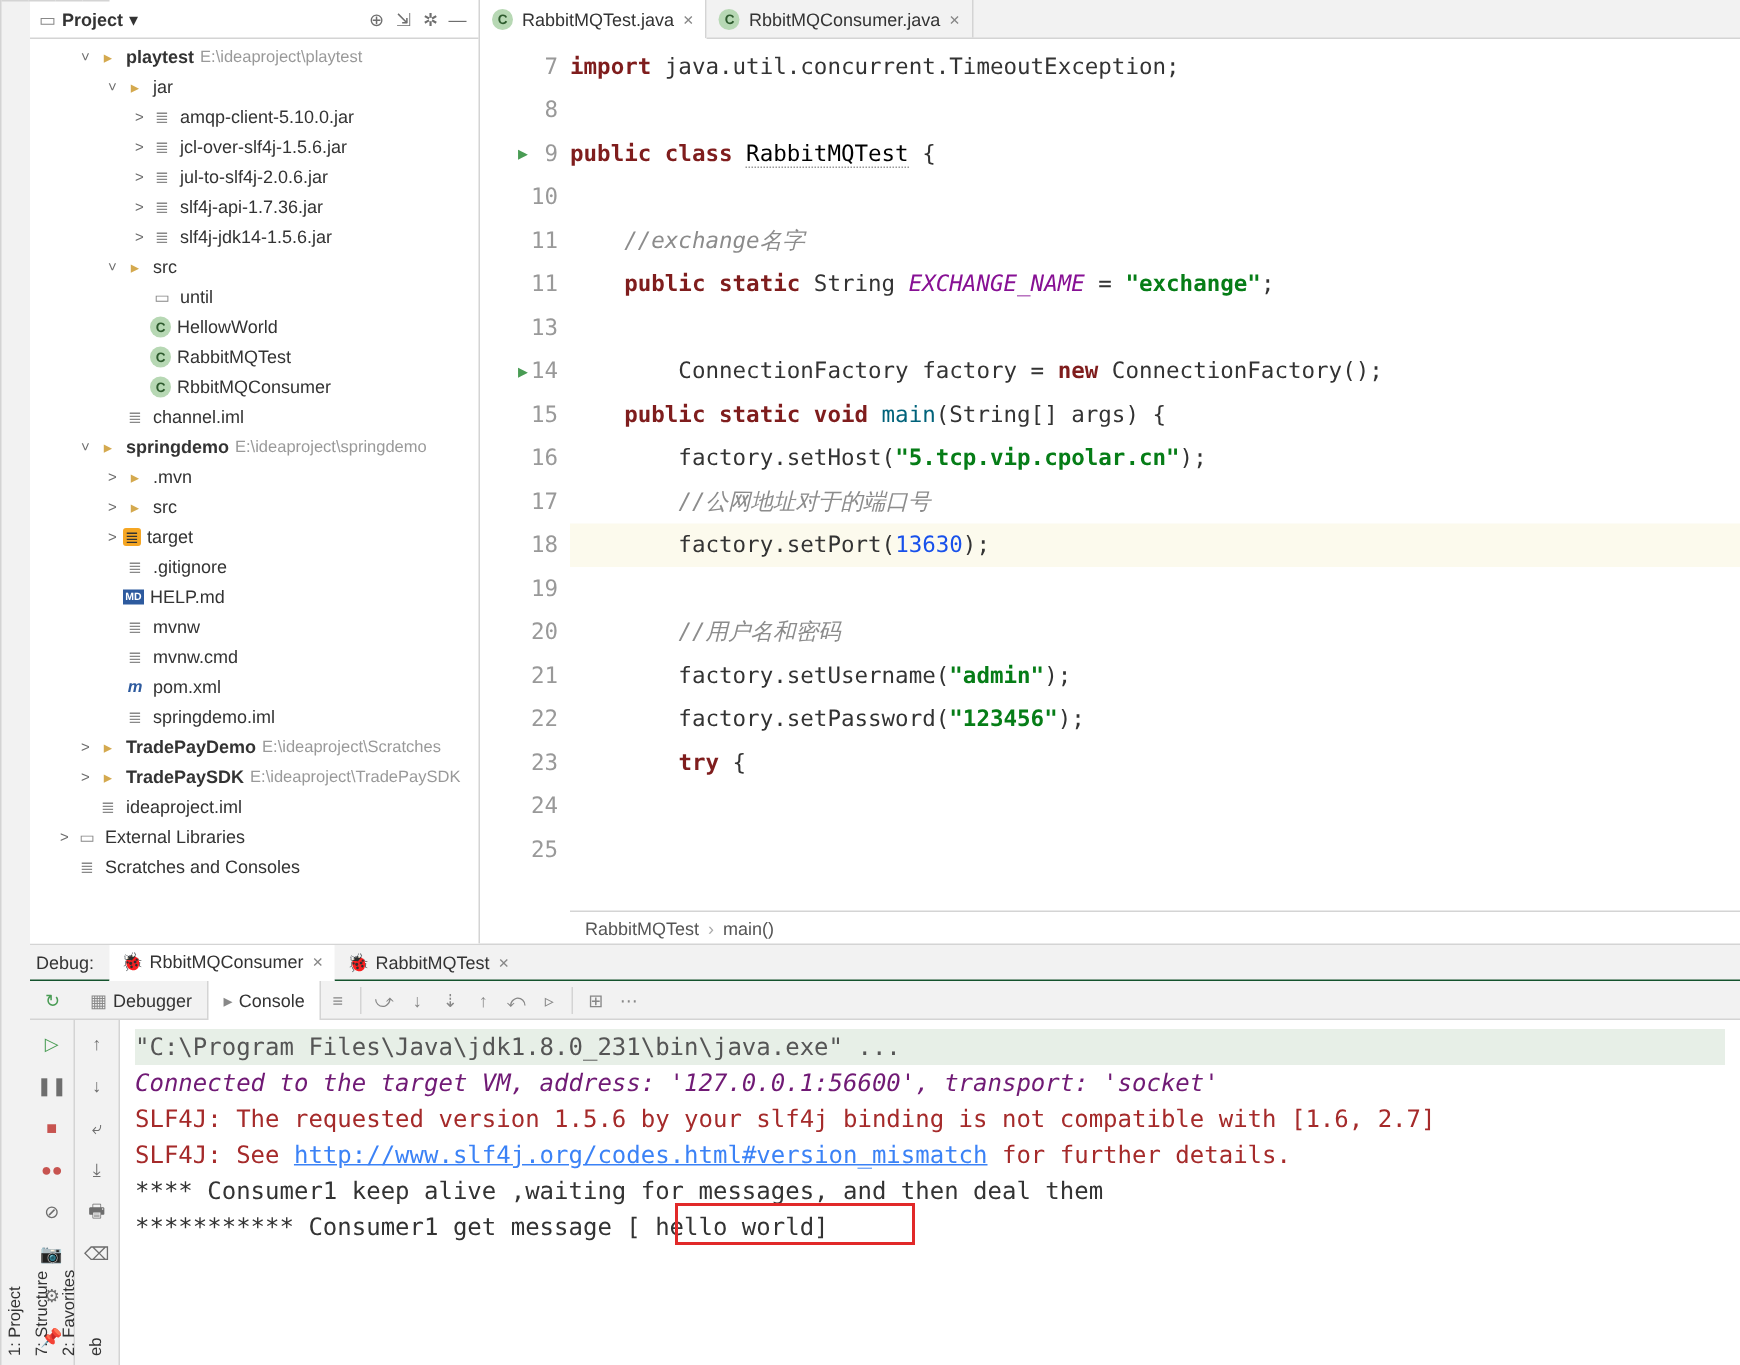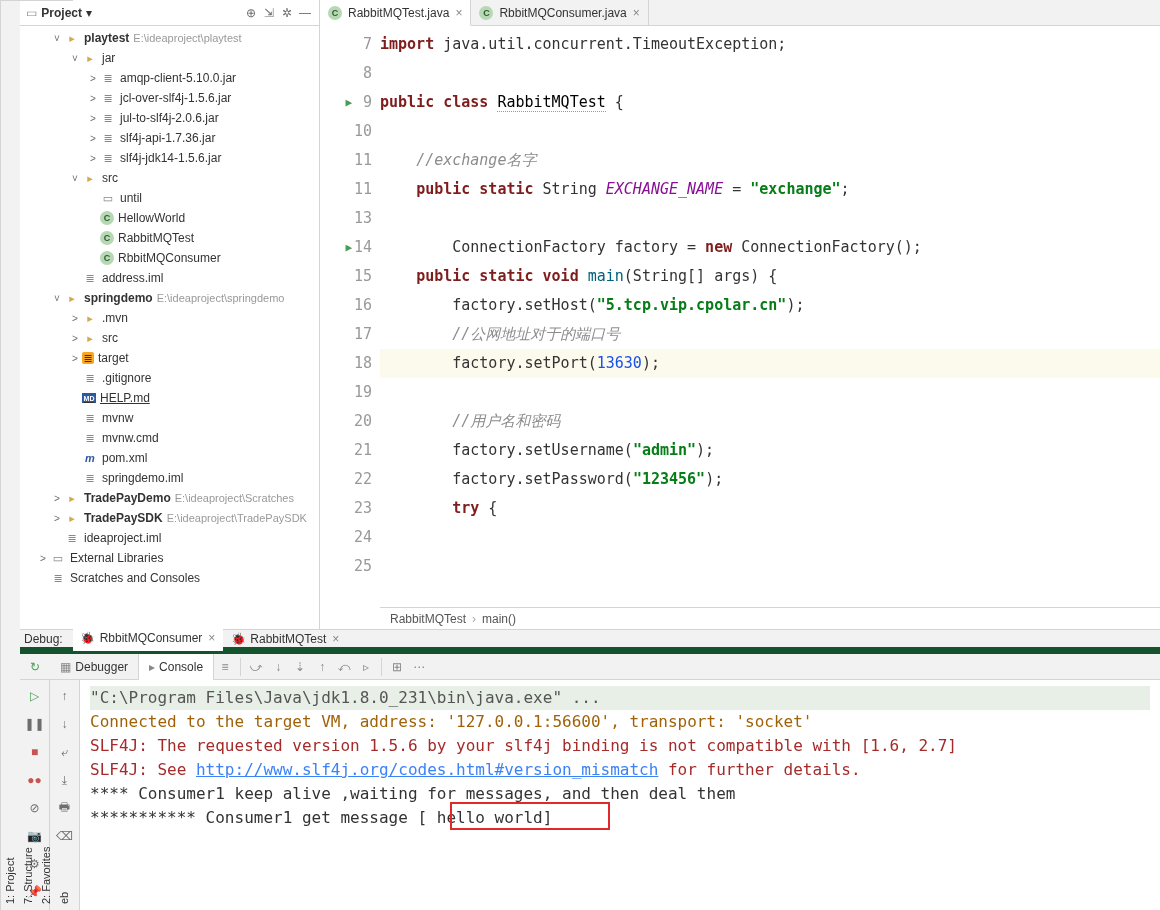--- a/index.html
+++ b/index.html
@@ -52,40 +52,40 @@
 .c { color: #8c8c8c; font-style: italic; }
 .fn { color: #00627a; }
 .cname { color: #000; }
 .field { color: #871094; font-style: italic; }
 .dotted { border-bottom: 1px dotted #999; }
 
 .breadcrumb { height: 22px; border-top: 1px solid #d4d4d4; padding: 0 10px; display: flex; align-items: center; font-size: 12px; color: #555; margin-left: 60px; }
 .breadcrumb .sep { margin: 0 6px; color: #aaa; }
 
 .debug-panel { height: 280px; display: flex; flex-direction: column; }
-.debug-tabs { height: 24px; display: flex; align-items: center; border-bottom: 7px solid #14532d; background: #f2f2f2; padding-left: 4px; }
+.debug-tabs { height: 24px; display: flex; align-items: center; border-bottom: 1px solid #14532d; background: #f2f2f2; padding-left: 4px; }
 .debug-tabs .lbl { margin-right: 10px; }
 .dtab { display: flex; align-items: center; padding: 0 8px; height: 24px; cursor: pointer; }
 .dtab .close { margin-left: 6px; color: #888; }
 .dtab.active { background: #fff; border-bottom: 1px solid #fff; margin-bottom: -1px; }
 .debug-sub { height: 26px; display: flex; align-items: center; border-bottom: 1px solid #d4d4d4; background: #f2f2f2; }
 .debug-sub .stab { padding: 0 10px; height: 26px; display: flex; align-items: center; cursor: pointer; }
 .debug-sub .stab.active { background: #fff; border-left: 1px solid #d4d4d4; border-right: 1px solid #d4d4d4; }
 .debug-sub .tbicon { width: 22px; height: 22px; display: flex; align-items: center; justify-content: center; color: #888; cursor: pointer; }
 
 .debug-body { flex: 1; display: flex; }
 .debug-left { width: 30px; border-right: 1px solid #d4d4d4; background: #f2f2f2; display: flex; flex-direction: column; align-items: center; padding-top: 6px; gap: 8px; }
 .debug-left2 { width: 30px; border-right: 1px solid #d4d4d4; background: #f2f2f2; display: flex; flex-direction: column; align-items: center; padding-top: 6px; gap: 8px; }
 .dbtn { width: 20px; height: 20px; display: flex; align-items: center; justify-content: center; cursor: pointer; font-size: 12px; }
 .dbtn.green { color: #499c54; }
 .dbtn.red { color: #c75450; }
 .dbtn.gray { color: #6e6e6e; }
 .console { flex: 1; padding: 6px 10px; font-family: Consolas, monospace; font-size: 16px; line-height: 24px; overflow: auto; position: relative; }
 .console .cmd { background: #e7efe7; color: #555; }
-.console .blue { color: #a16207; }
+.console .blue { color: #701a75; font-style: italic; }
 .console .red { color: #a52a2a; }
 .console .link { color: #3b82f6; text-decoration: underline; }
 .redbox { position: absolute; border: 2px solid #e12929; }
 
 </style>
 </head>
 <body>
 
 <div class="vtab">
   <div class="vtab-item">1: Project</div>
@@ -165,21 +165,21 @@
             <span class="tree-label">RabbitMQTest</span>
           </div>
           <div class="tree-row" style="padding-left: 66px;">
             <span class="tw"></span>
             <span class="ticon cls">C</span>
             <span class="tree-label">RbbitMQConsumer</span>
           </div>
           <div class="tree-row" style="padding-left: 48px;">
             <span class="tw"></span>
             <span class="ticon file">≣</span>
-            <span class="tree-label">address.iml</span>
+            <span class="tree-label">channel.iml</span>
           </div>
           <div class="tree-row" style="padding-left: 30px;">
             <span class="tw">˅</span>
             <span class="ticon folder">▸</span>
             <span class="tree-label bold">springdemo</span>
             <span class="tree-path">E:\ideaproject\springdemo</span>
           </div>
           <div class="tree-row" style="padding-left: 48px;">
             <span class="tw">˃</span>
             <span class="ticon folder">▸</span>
@@ -193,21 +193,21 @@
           <div class="tree-row" style="padding-left: 48px;">
             <span class="tw">˃</span>
             <span class="ticon tgt">≣</span>
             <span class="tree-label">target</span>
           </div>
           <div class="tree-row" style="padding-left: 48px;">
             <span class="tw"></span>
             <span class="ticon file">≣</span>
             <span class="tree-label">.gitignore</span>
           </div>
-          <div class="tree-row" style="padding-left: 48px; text-decoration: underline;">
+          <div class="tree-row" style="padding-left: 48px;">
             <span class="tw"></span>
             <span class="ticon md">MD</span>
             <span class="tree-label">HELP.md</span>
           </div>
           <div class="tree-row" style="padding-left: 48px;">
             <span class="tw"></span>
             <span class="ticon file">≣</span>
             <span class="tree-label">mvnw</span>
           </div>
           <div class="tree-row" style="padding-left: 48px;">

